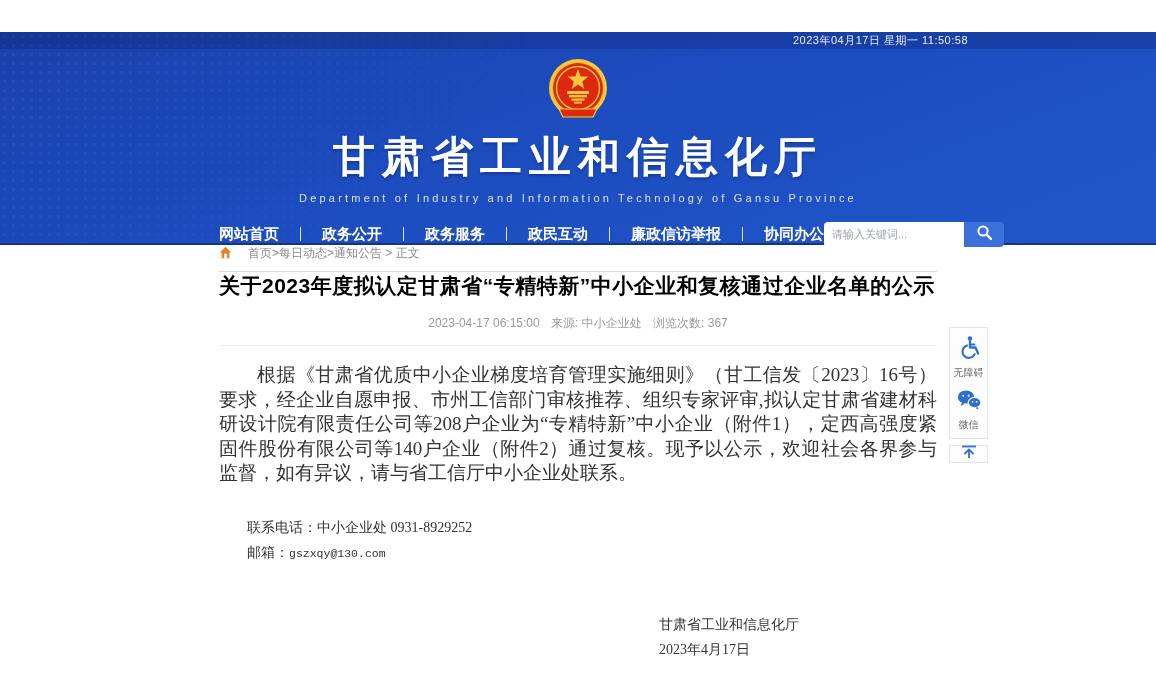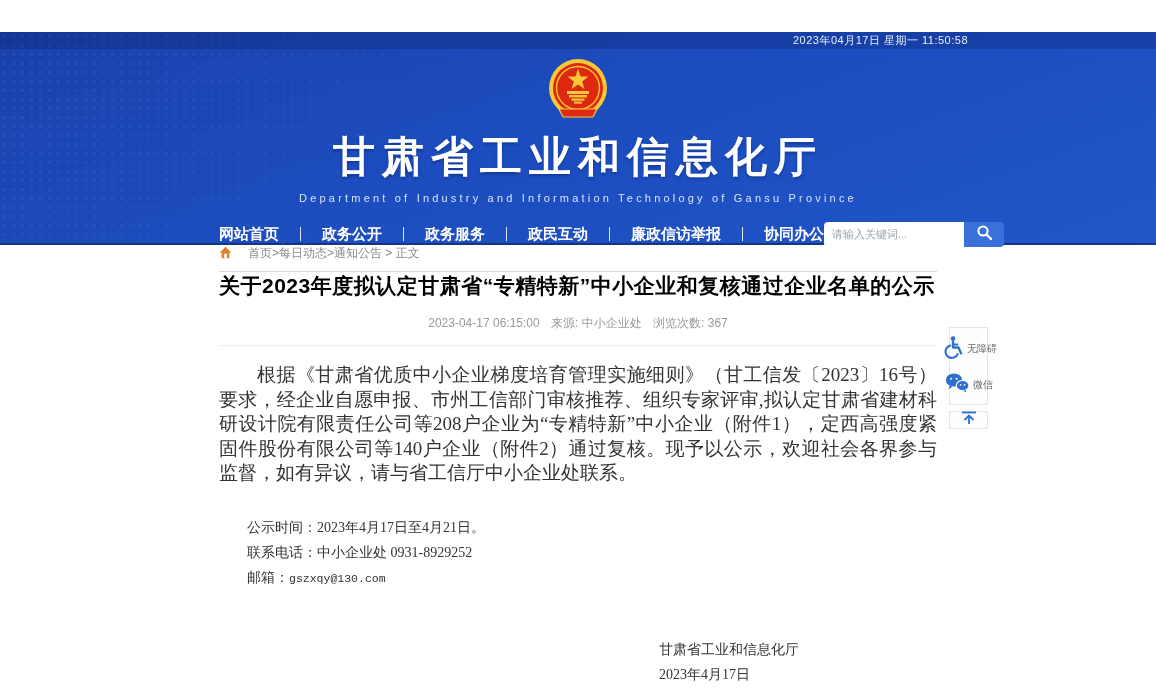--- a/index.html
+++ b/index.html
@@ -63,21 +63,21 @@
   .info-lines { margin-top:29px; font-size:14px; line-height:25px; padding-left:2em; }
   .info-lines .email-addr { font-family:"Liberation Mono", monospace; font-size:11.5px; }
   .signature { margin-top:46px; font-size:14px; padding-left:440px; line-height:25px; }
   .attachments { margin-top:29px; font-size:13px; }
   .attach-row { display:flex; align-items:center; gap:4px; height:25px; cursor:pointer; }
 
   
   .side-panel { position:absolute; left:949px; top:295px; width:39px; }
   .tool-box { border:1px solid #dfe5ee; background:#fdfdfe; padding:7px 2px 6px;
     display:flex; flex-direction:column; align-items:center; gap:9px; }
-  .tool { display:flex; align-items:center; gap:3px; cursor:pointer; }
+  .tool { display:flex; flex-direction:column; align-items:center; gap:3px; cursor:pointer; }
   .tool-label { font-size:10px; color:#666; white-space:nowrap; }
   .top-box { margin-top:6px; border:1px solid #dfe5ee; background:#fdfdfe;
     height:18px; display:flex; align-items:center; justify-content:center; cursor:pointer; }
 </style>
 </head>
 <body>
 
 <div class="page">
 
   <div class="header-wrap">
@@ -150,21 +150,20 @@
       <span>2023-04-17 06:15:00</span>
       <span>来源: 中小企业处</span>
       <span>浏览次数: 367</span>
     </div>
 
     <hr class="hr2">
 
     <p class="article-paragraph body-serif">根据《甘肃省优质中小企业梯度培育管理实施细则》（甘工信发〔2023〕16号）要求，经企业自愿申报、市州工信部门审核推荐、组织专家评审,拟认定甘肃省建材科研设计院有限责任公司等208户企业为“专精特新”中小企业（附件1），定西高强度紧固件股份有限公司等140户企业（附件2）通过复核。现予以公示，欢迎社会各界参与监督，如有异议，请与省工信厅中小企业处联系。</p>
 
     <div class="info-lines body-serif">
-      <div>公示时间：2023年4月17日至4月21日。</div>
       <div>联系电话：中小企业处  0931-8929252</div>
       <div><span>邮箱：</span><span class="email-addr">gszxqy@130.com</span></div>
     </div>
 
     <div class="signature body-serif">
       <div>甘肃省工业和信息化厅</div>
       <div>2023年4月17日</div>
     </div>
 
     <div class="attachments body-serif">

